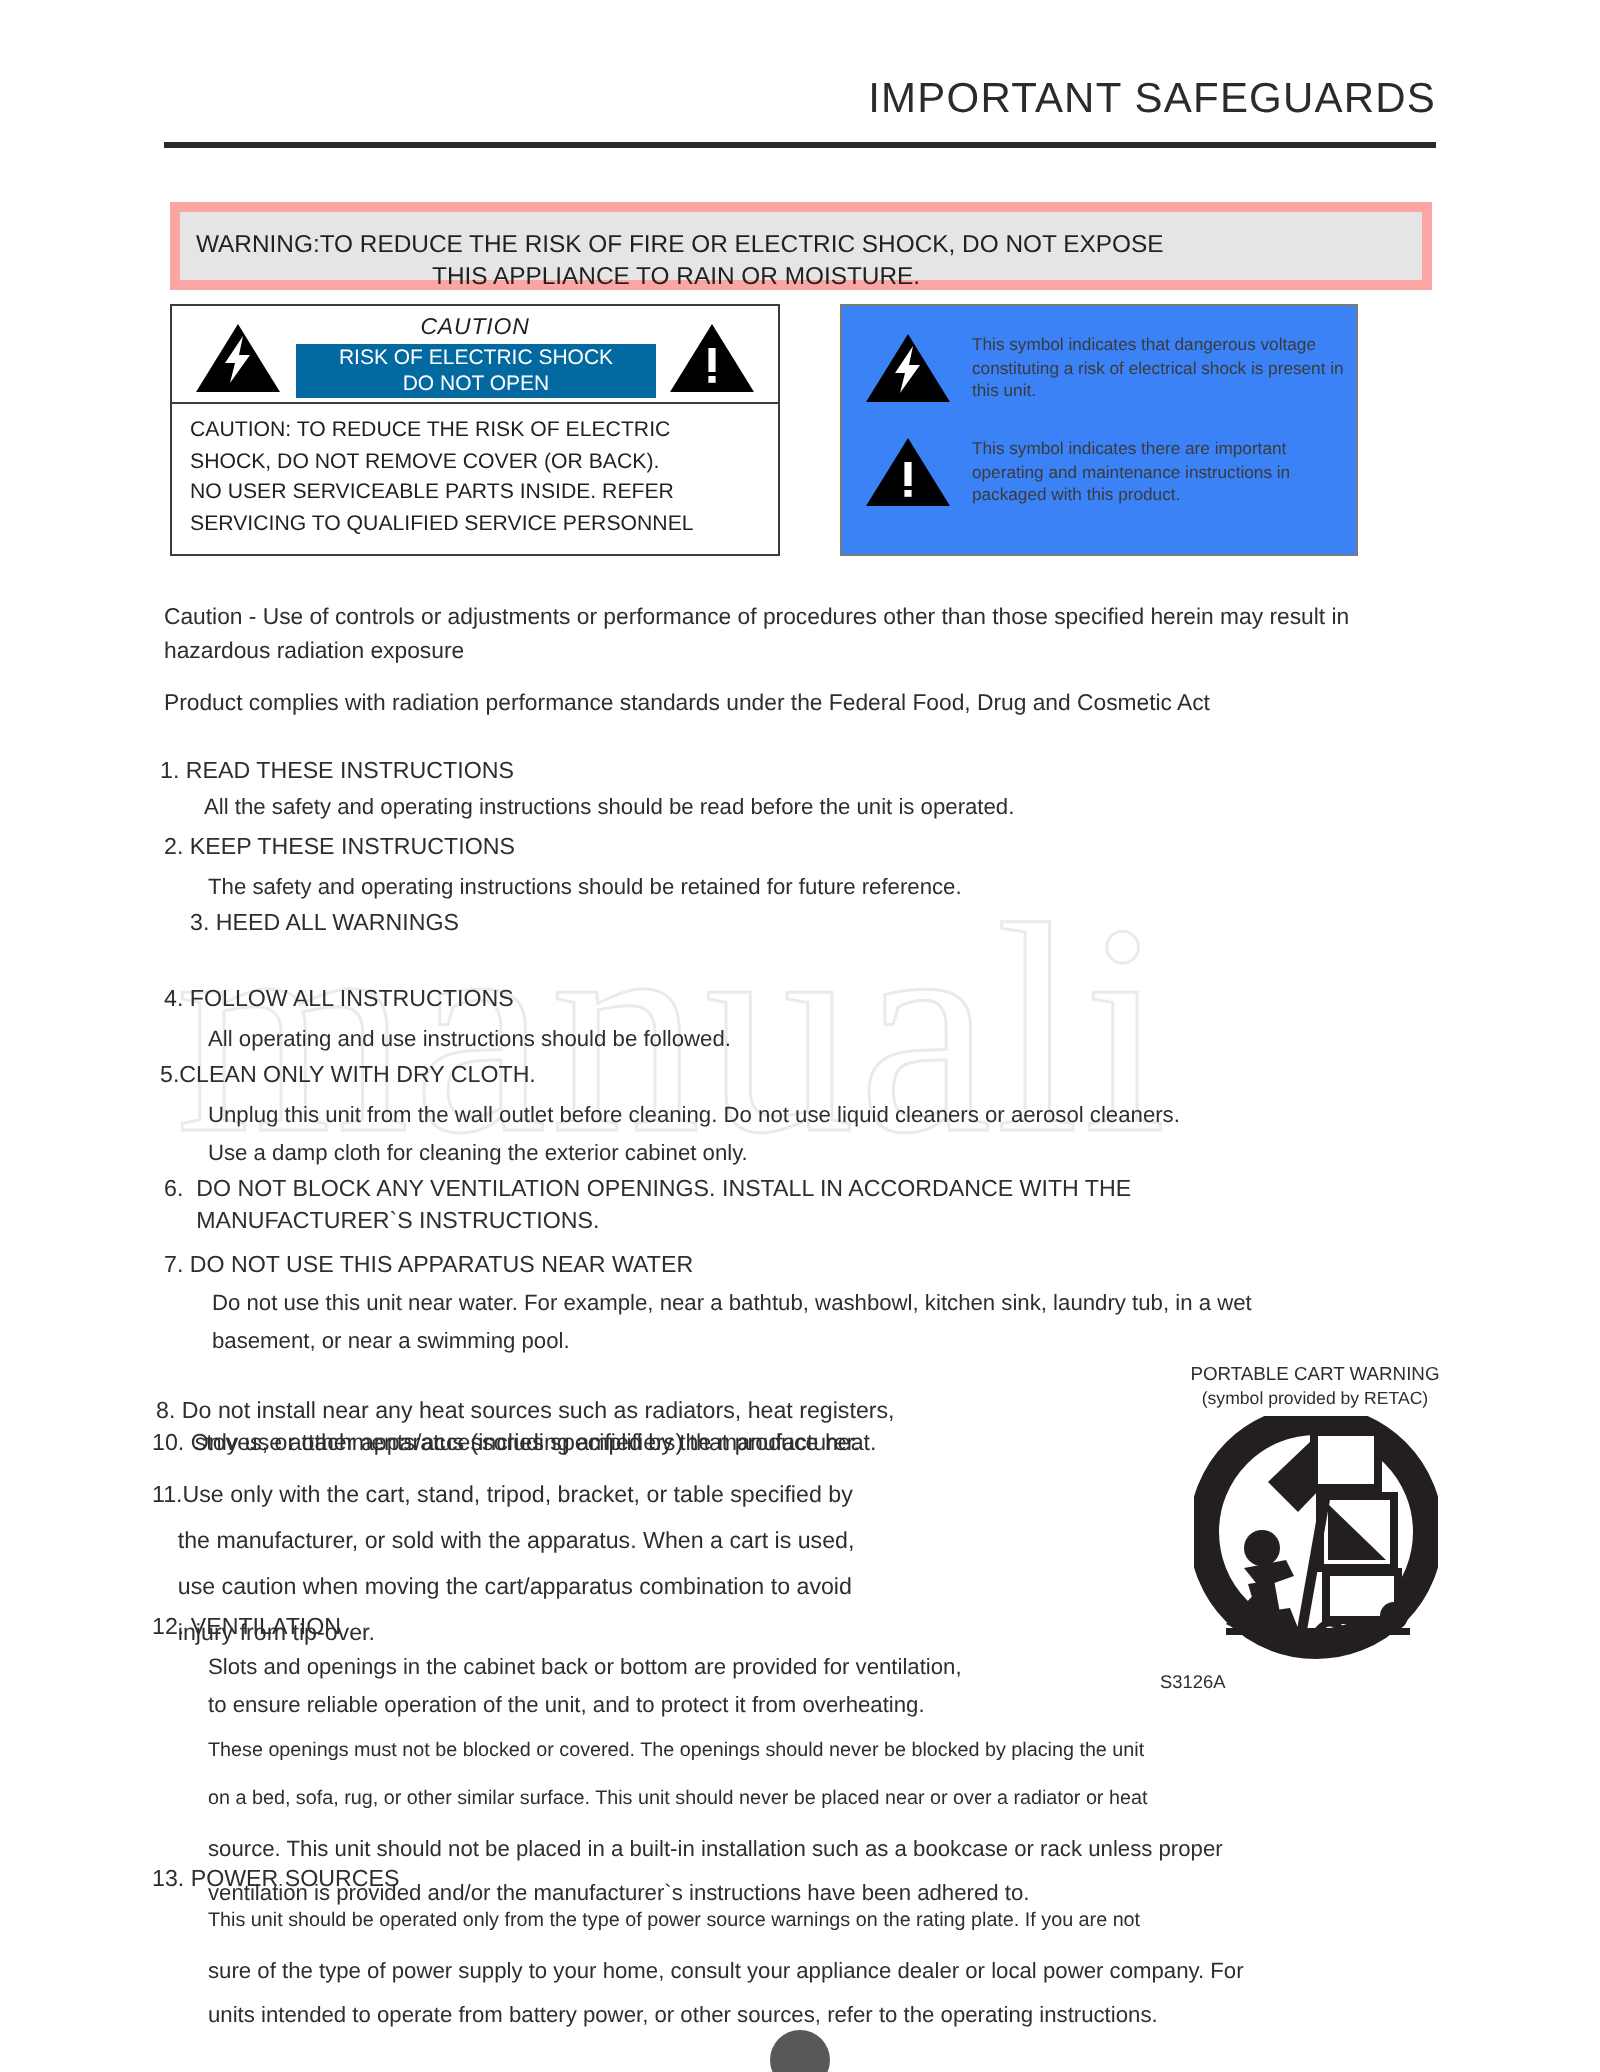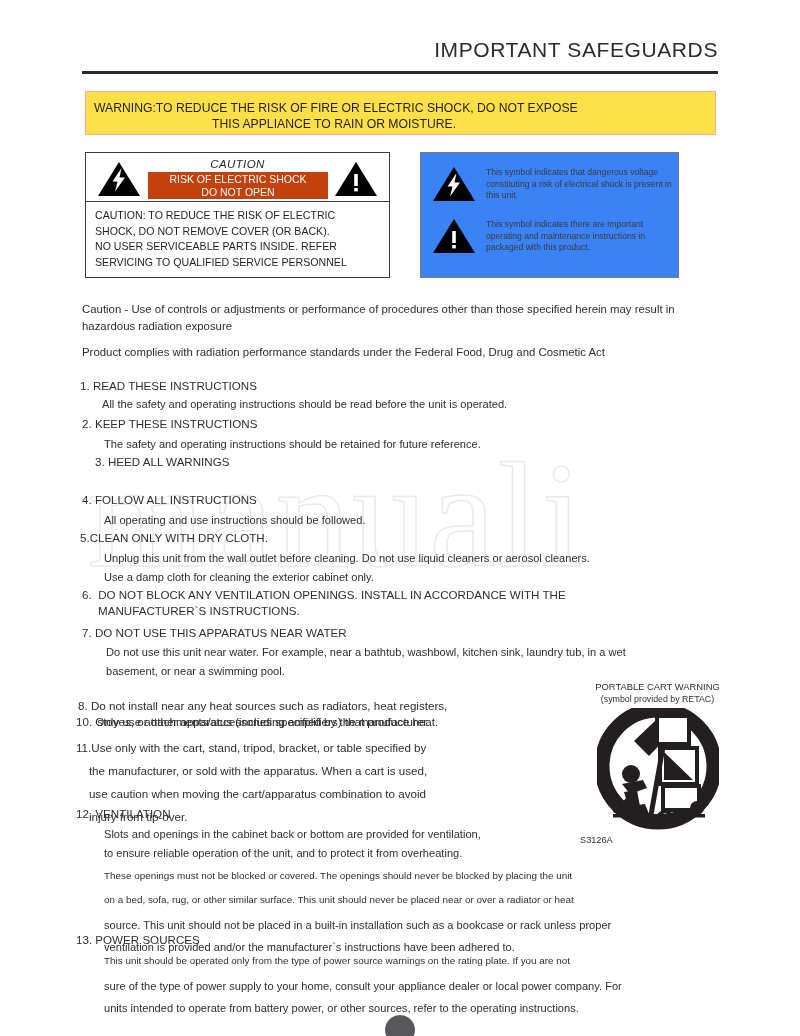--- a/index.html
+++ b/index.html
@@ -53,27 +53,27 @@
     width: 636px;
     height: 3px;
     background: #2b2b2b;
     z-index: 2;
   }
 
   
   #warning-box {
     position: absolute;
     left: 85px;
-    top: 91px;
+    top: 101px;
     width: 631px;
     height: 44px;
-    border: 1px solid #fca5a5;
+    border: 5px solid #fca5a5;
     box-sizing: border-box;
     z-index: 2;
-    background: #fde047;
+    background: #e5e5e5;
   }
   #warning-box .wline {
     font-size: 12.2px;
     color: #231f20;
     white-space: pre;
   }
   #warning-line-1 { position: absolute; left: 8px; top: 9px; }
   #warning-line-2 { position: absolute; left: 8px; top: 25px; padding-left: 118px; }
 
   
@@ -101,21 +101,21 @@
     font-size: 11.5px;
     letter-spacing: 0.4px;
     font-style: italic;
   }
   #caution-banner {
     position: absolute;
     left: 62px;
     top: 19px;
     width: 180px;
     height: 27px;
-    background: #c2410c;
+    background: #0369a1;
     color: #fff;
     text-align: center;
     font-size: 10.5px;
     line-height: 13px;
     padding-top: 1px;
     box-sizing: border-box;
   }
   #caution-body {
     padding: 6px 9px 0 9px;
     font-size: 10.6px;

